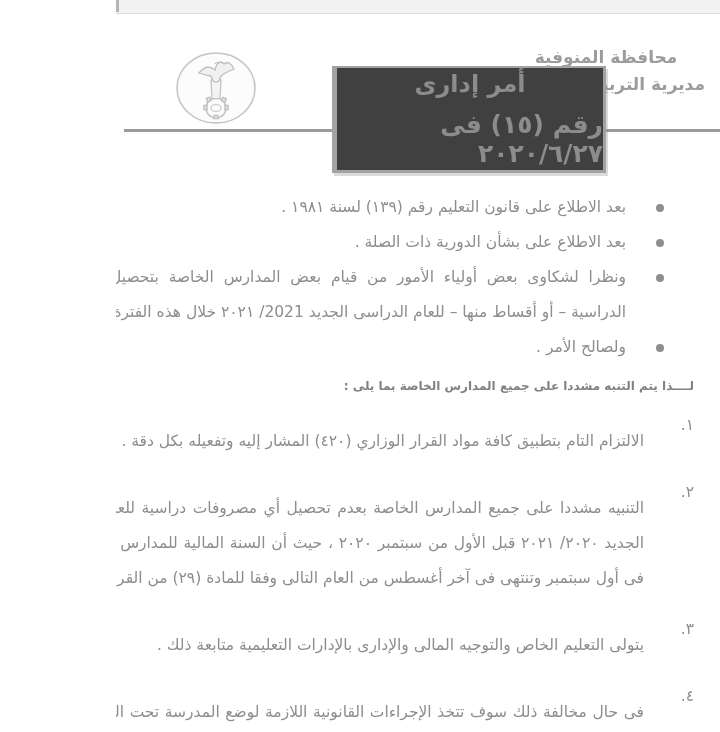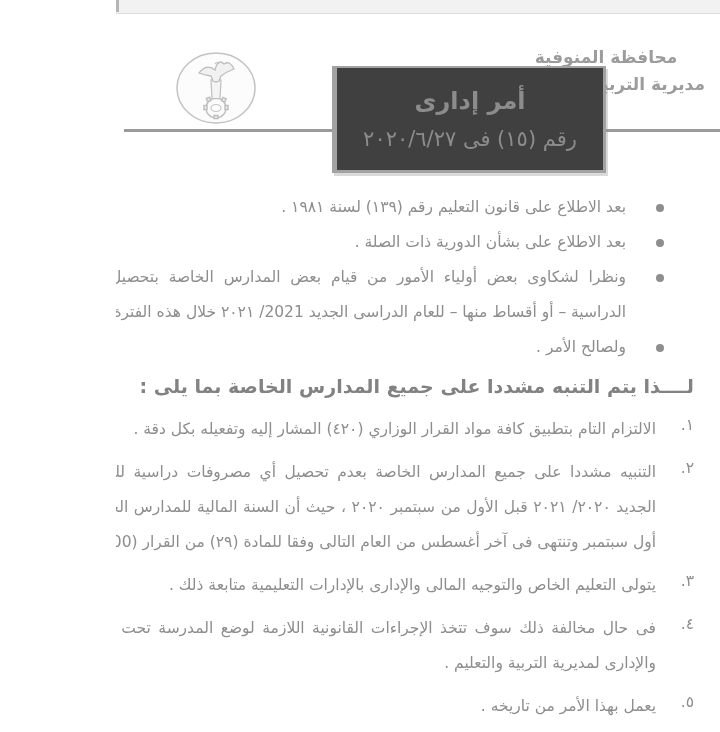--- a/index.html
+++ b/index.html
@@ -33,37 +33,37 @@
   }
   .order-box{
     position:absolute;top:66px;left:216px;width:266px;height:102px;
     background:#404040;
     border:3px solid #a2a2a2;border-top-width:2px;border-left-width:5px;
     box-shadow:2px 3px 0 rgba(150,150,150,0.35);
     display:flex;flex-direction:column;justify-content:center;align-items:center;
     gap:12px;
   }
   .order-title{font-size:24px;font-weight:bold;color:#8c8c8c;}
-  .order-number{font-size:21px;font-weight:normal;color:#8c8c8c;letter-spacing:1px;}
+  .order-number{font-size:25px;font-weight:bold;color:#8c8c8c;letter-spacing:1px;}
   .content{
     position:absolute;top:190px;right:26px;width:668px;
     font-size:15.5px;line-height:35px;
   }
   .bullets{list-style:none;margin:0;padding:0 30px 0 0;}
   .bullet{display:flex;gap:30px;}
   .dot{flex:none;width:8px;height:8px;border-radius:50%;background:#8e8e8e;margin-top:14px;}
   .bullet p{margin:0;flex:1;text-align:justify;}
   .directive-heading{
     margin:4px 0;
-    font-size:19px;font-weight:bold;color:#828282;line-height:35px;
+    font-size:12px;font-weight:bold;color:#828282;line-height:35px;
   }
   .items{margin:0;padding:0;}
   .item{display:flex;gap:12px;}
   .marker{flex:none;width:22px;direction:rtl;}
-  .item p{margin:4px;flex:1;text-align:justify;}
+  .item p{margin:16px;flex:1;text-align:justify;}
 </style>
 </head>
 <body>
 
 <div class="page">
 
   <div class="topbar"></div>
   <div class="corner-mark"></div>
 
   <svg class="emblem" viewBox="0 0 84 78">

